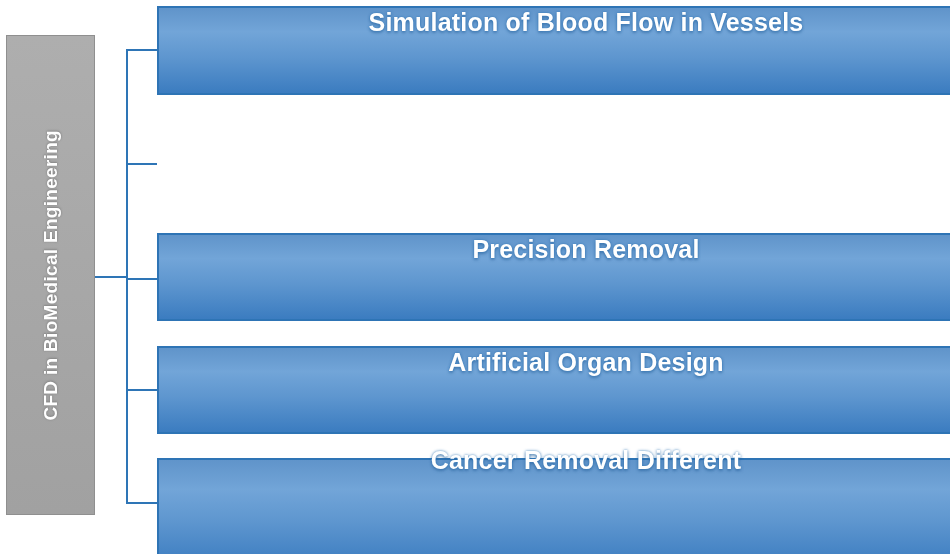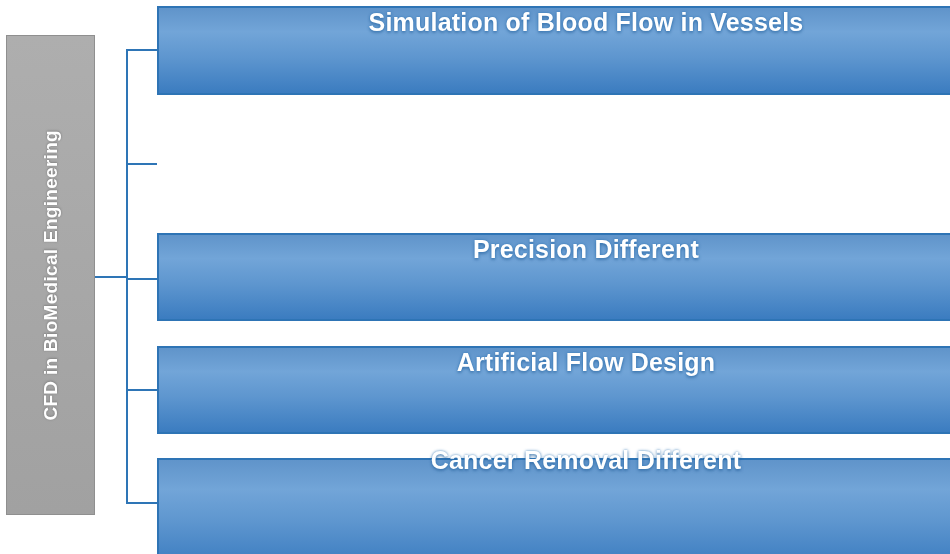--- a/index.html
+++ b/index.html
@@ -104,24 +104,24 @@
   <div class="connector stub stub-3"></div>
   <div class="connector stub stub-4"></div>
   <div class="connector stub stub-5"></div>
 
   <div class="node box-1">
     <span class="node-label">Simulation of Blood Flow in Vessels</span>
   </div>
 
 
   <div class="node box-3">
-    <span class="node-label">Precision Different</span>
+    <span class="node-label">Precision Removal</span>
   </div>
 
   <div class="node box-4">
-    <span class="node-label">Artificial Flow Design</span>
+    <span class="node-label">Artificial Organ Design</span>
   </div>
 
   <div class="node box-5">
     <span class="node-label">Cancer Removal Different</span>
   </div>
 
 </div>
 
 </body></html>

